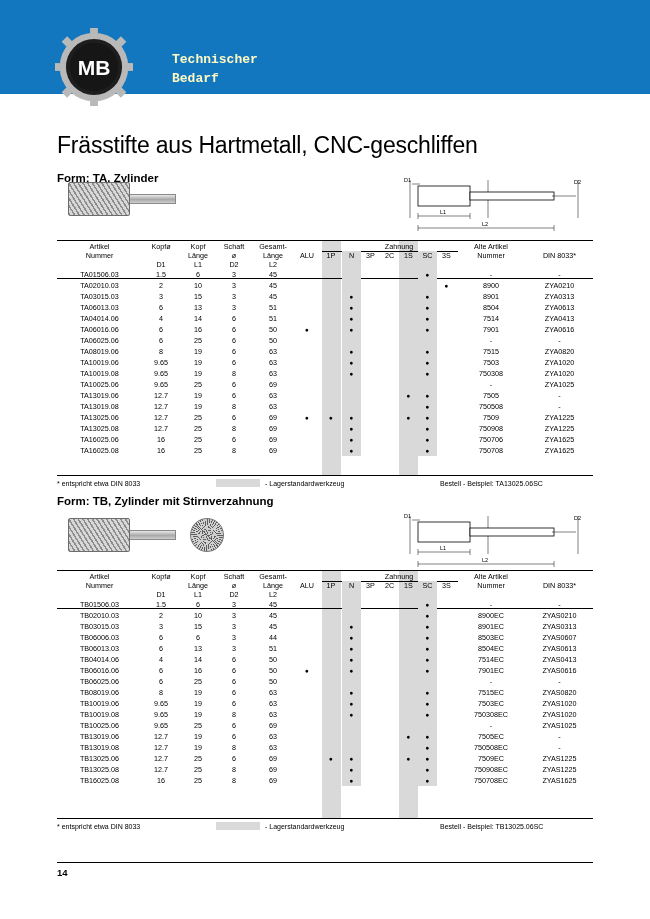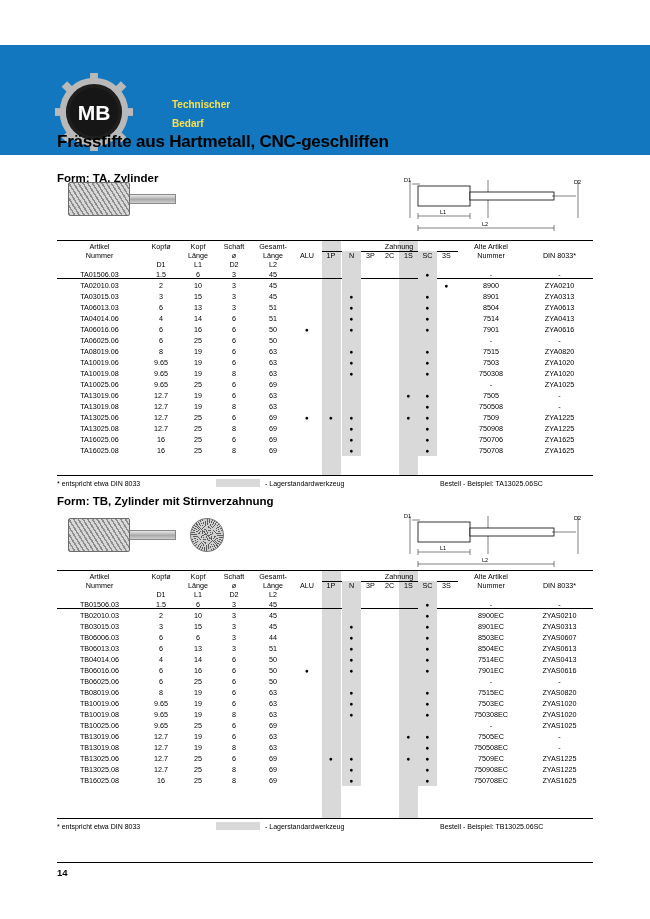--- a/index.html
+++ b/index.html
@@ -7,39 +7,38 @@
   body {
     width: 650px; height: 919px;
     background: #ffffff;
     font-family: "Liberation Sans", sans-serif;
     color: #000;
     position: relative;
     overflow: hidden;
   }
   
   .header-band {
-    position: absolute; left:0; top:0; width:650px; height:110px;
+    position: absolute; left:0; top:0; width:650px; height:94px;
     background: #1277be;
-    margin-top: 45px;
   }
   .logo-wrap {
     position: absolute; left:55px; top:28px; width:80px; height:80px;
   }
   .gear {
     position:absolute; left:0; top:0; width:78px; height:78px;
   }
   .logo-text {
     position:absolute; left:172px; top:50px;
-    color:#fde047; font-weight:bold; font-size:10px; line-height:19px;
+    color:#fef9c3; font-weight:bold; font-size:13px; line-height:19px;font-family:Liberation Mono, monospace;
   }
   
   .page { position:absolute; left:0; top:110px; width:650px; height:809px; }
   .title {
     position:absolute; left:57px; top:22px;
-    font-size:17px; font-weight:bold; letter-spacing:-0.2px;
+    font-size:23px; font-weight:normal; letter-spacing:-0.2px;
   }
   .subtitle-a { position:absolute; left:57px; top:62px; font-size:11.5px; font-weight:bold; }
   .subtitle-b { position:absolute; left:57px; top:385px; font-size:11.5px; font-weight:bold; }
 
   
   .burr {
     position:absolute;
     width:108px; height:34px;
   }
   .burr .body {

